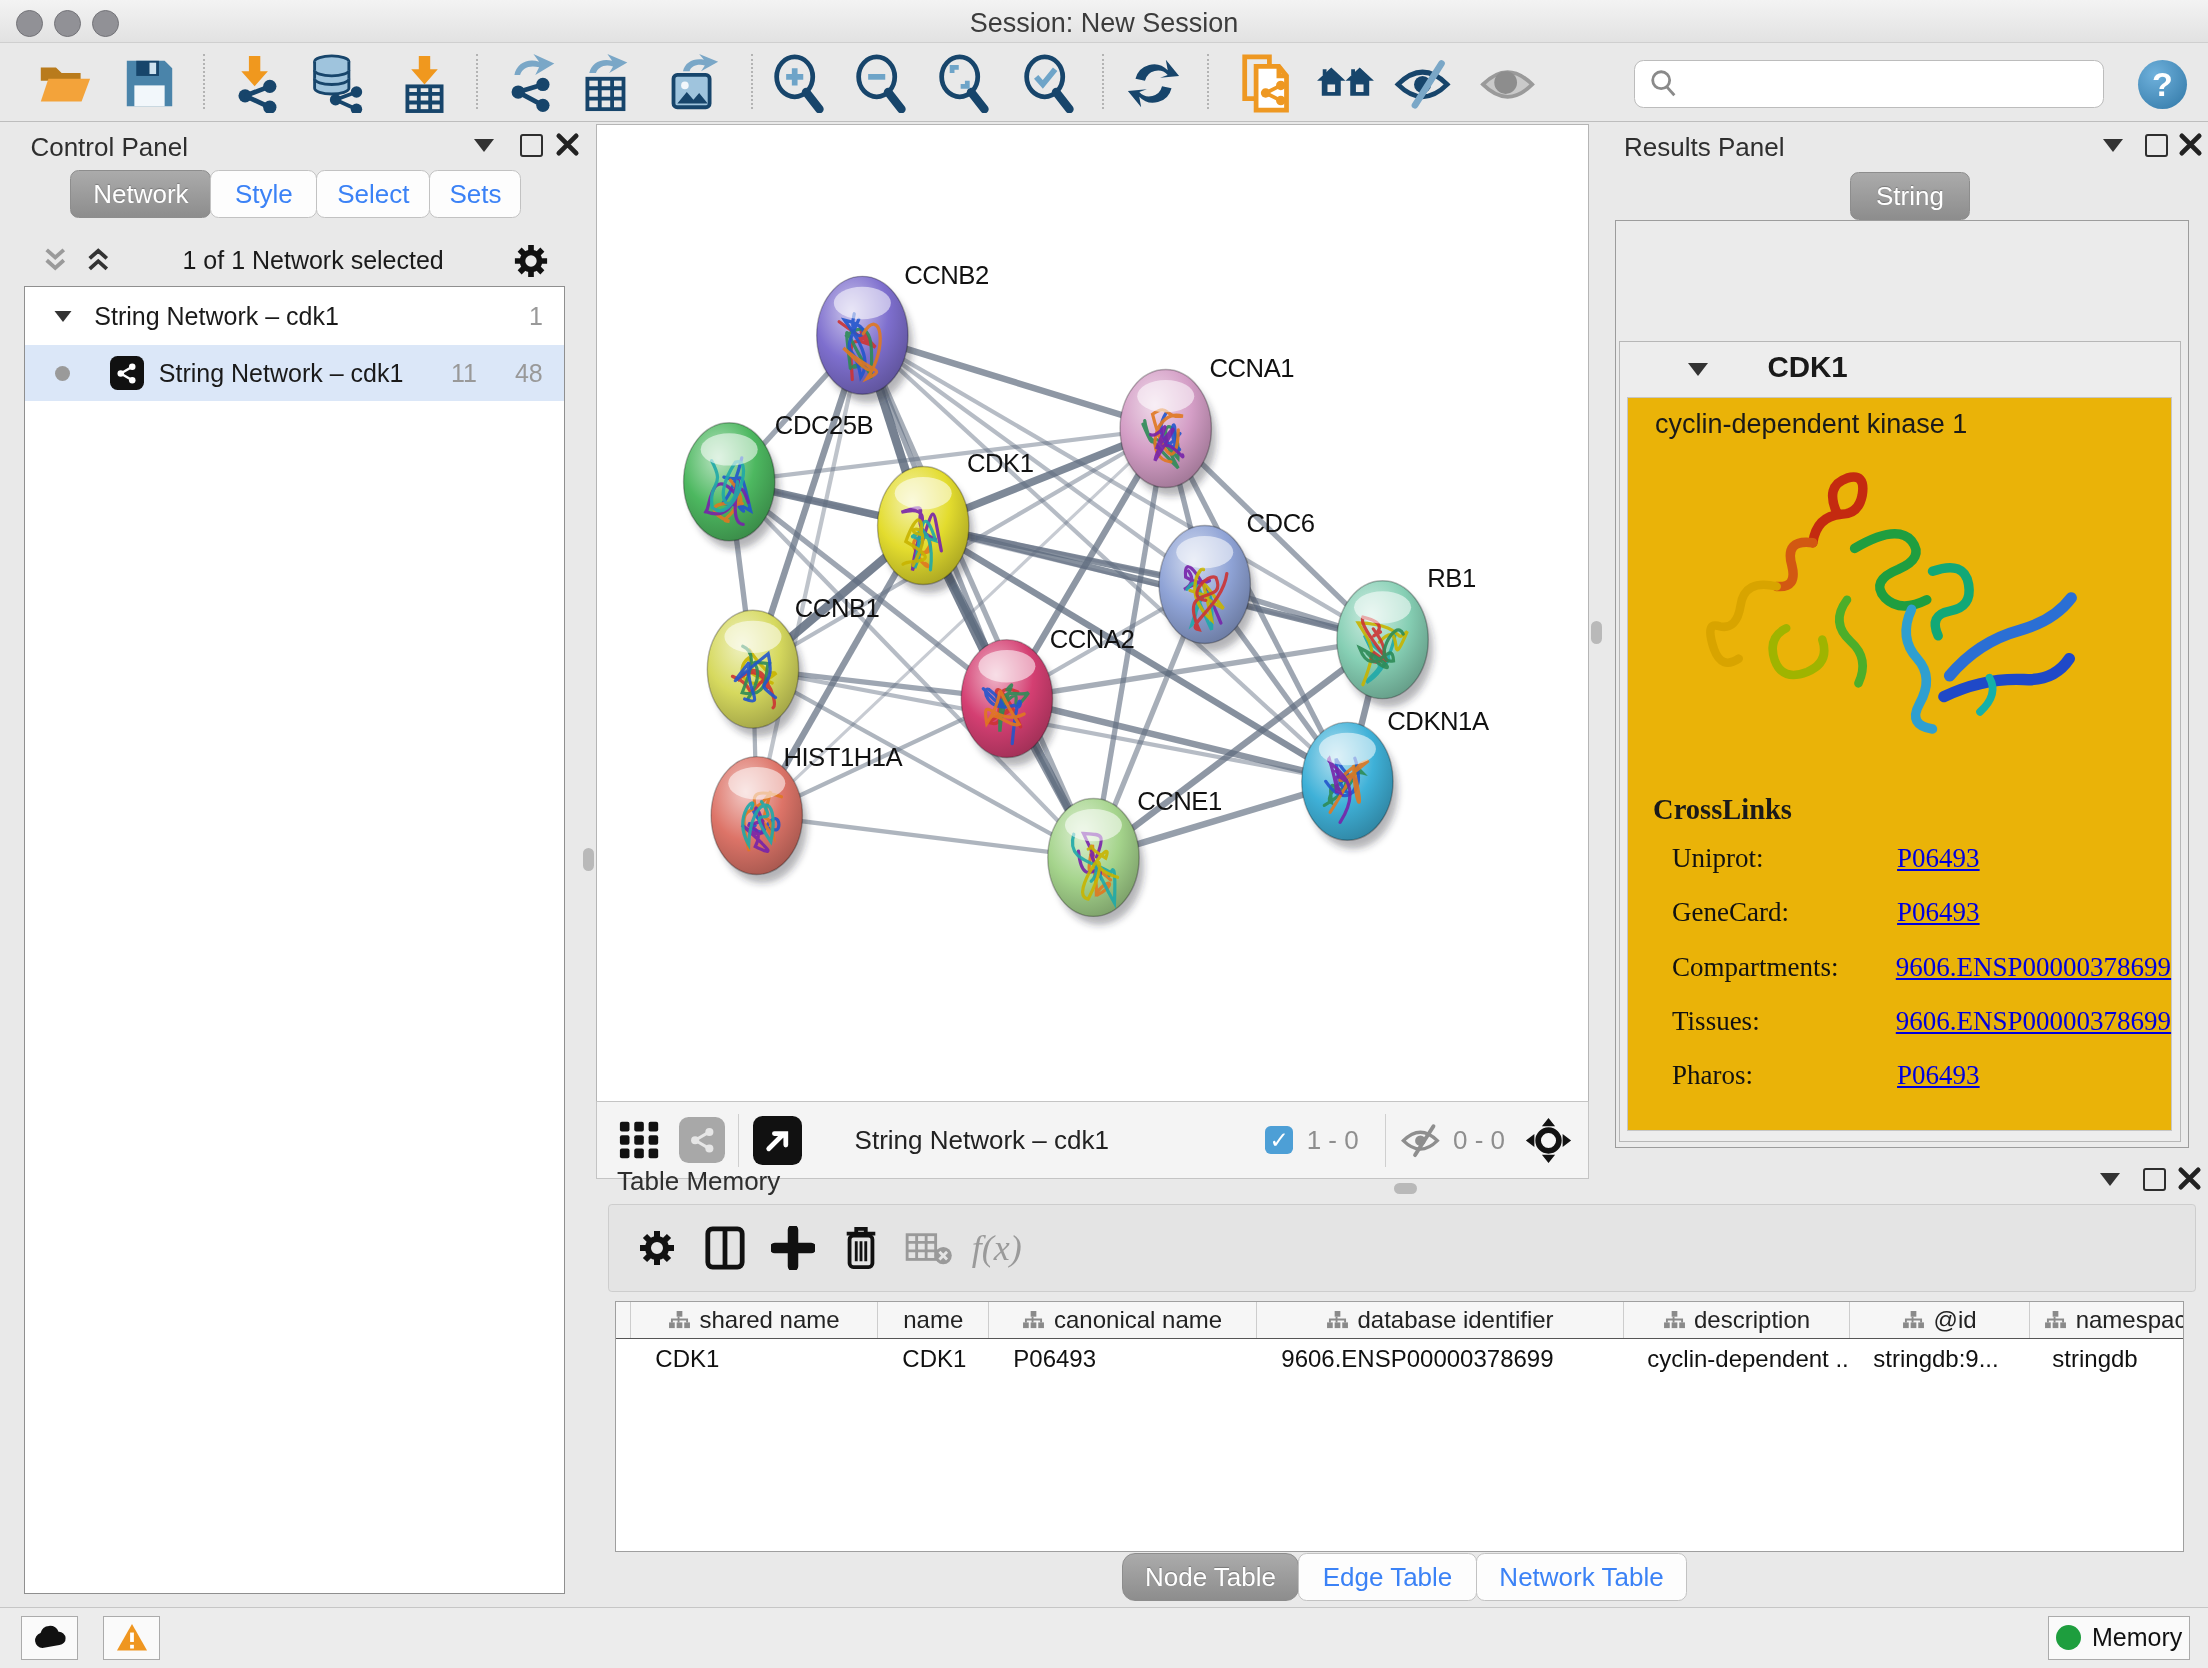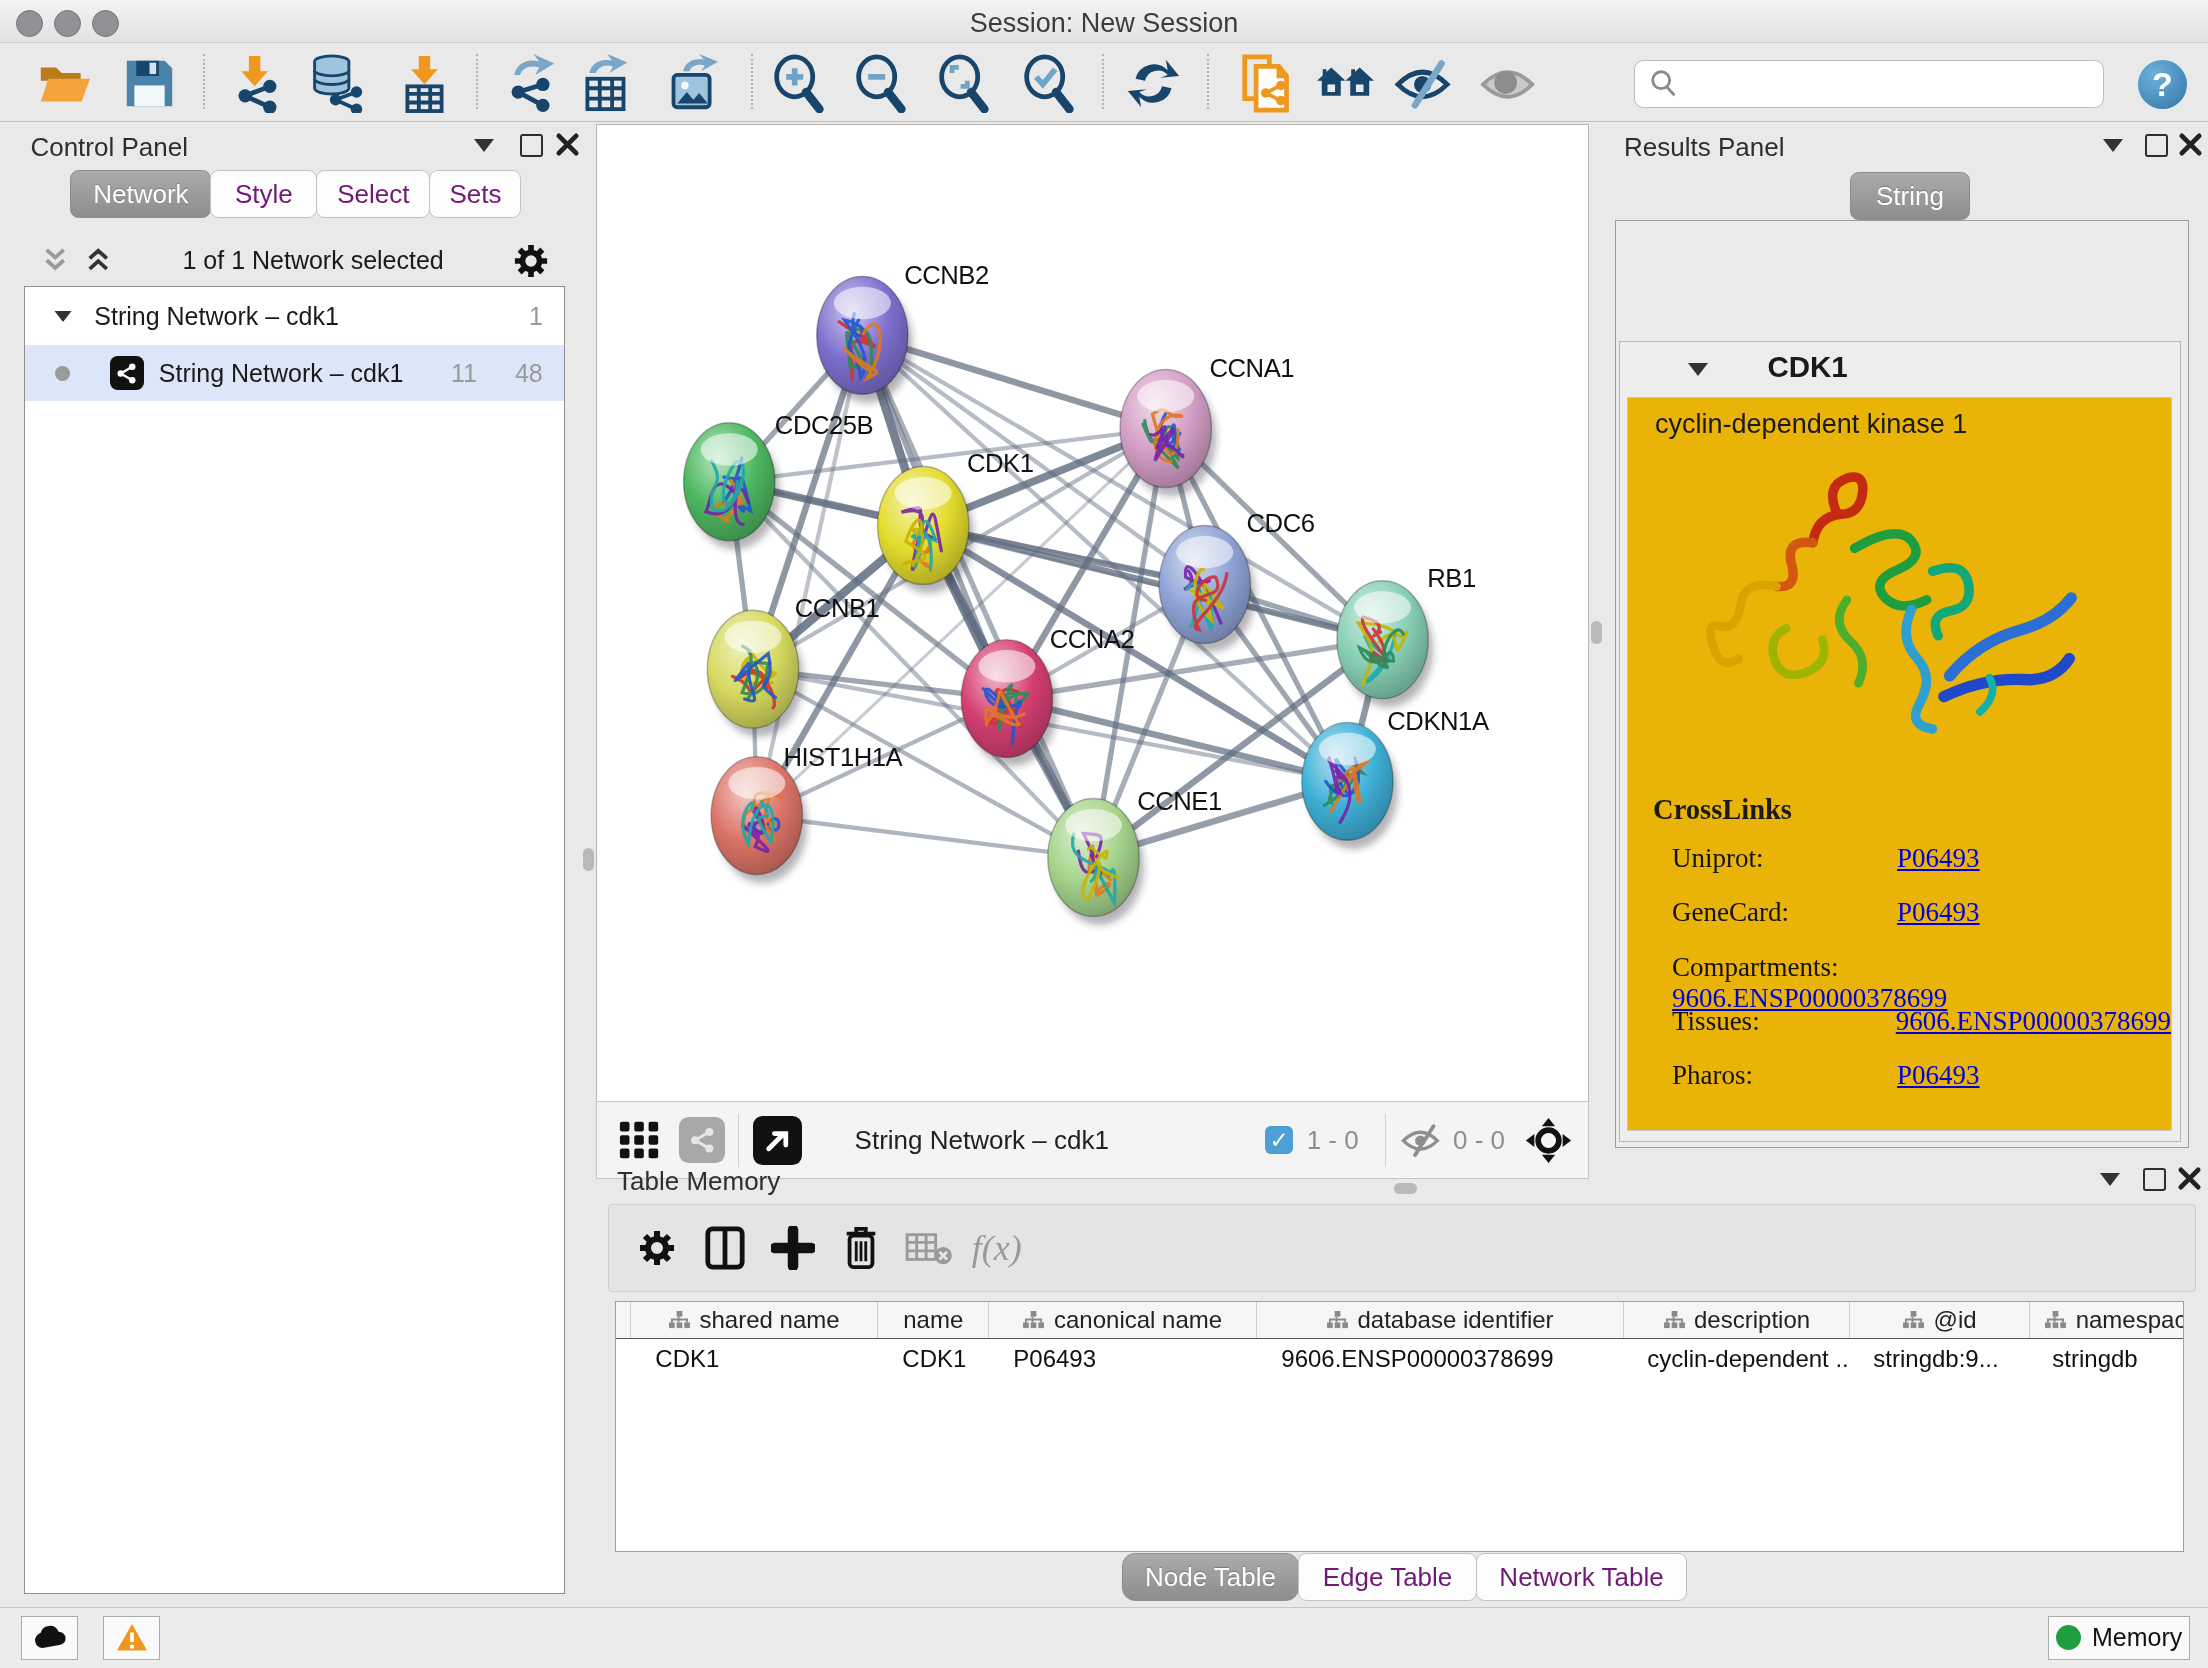--- a/index.html
+++ b/index.html
@@ -21,21 +21,21 @@
              border:1.9px solid #bcbcbc;border-radius:9.5px;display:flex;align-items:center;}
   #searchbox input{border:none;outline:none;font-size:25px;flex:1;background:transparent;height:38px;}
   #help-btn{position:absolute;left:2138px;top:17px;width:49px;height:49px;border-radius:50%;
             background:radial-gradient(circle at 35% 30%,#6fb1dc,#2f76a5);color:#fff;font-size:34px;
             font-weight:bold;display:flex;align-items:center;justify-content:center;}
   
   .panel-title{font-size:26px;color:#2e2e2e;}
   .caret{width:0;height:0;border-left:10.5px solid transparent;border-right:10.5px solid transparent;
          border-top:13.3px solid #333;display:inline-block;}
   .float-ico{width:19px;height:19px;border:2.9px solid #2e2e2e;border-radius:2.9px;display:inline-block;}
-  .tab{height:46px;border:1px solid #c2c2c2;background:#fdfdfd;color:#701a75;font-size:26px;
+  .tab{height:46px;border:1px solid #c2c2c2;background:#fdfdfd;color:#3b82f6;font-size:26px;
        display:inline-flex;align-items:center;justify-content:center;border-radius:8.6px;margin-right:-1px;}
   .tab.sel{background:linear-gradient(#ababab,#8d8d8d);color:#fff;border-color:#8d8d8d;
            text-shadow:0 -1px 1px rgba(0,0,0,.25);}
   
   #control-panel{left:11.4px;top:124px;width:556px;height:1469px;}
   #cp-tree{position:absolute;left:12.4px;top:162px;width:539px;height:1306px;background:#fff;
            border:1.9px solid #8f8f8f;}
   .tree-row{position:absolute;left:0;width:100%;height:56px;display:flex;align-items:center;font-size:25px;}
   .tree-num{color:#999;font-size:25px;}
   .share-badge{width:34px;height:34px;background:#111;border-radius:7.6px;display:flex;
@@ -612,21 +612,21 @@
         <div class="serif" style="position:absolute;left:25px;top:396px;font-size:28.5px;font-weight:bold">CrossLinks</div>
         <div id="xl-rows">
             <div class="xl-row serif" style="top: 445px;">
               <div class="xl-label">Uniprot:</div>
               <a class="xl-link" style="margin-left: 44px;">P06493</a>
             </div>
             <div class="xl-row serif" style="top: 499px;">
               <div class="xl-label">GeneCard:</div>
               <a class="xl-link" style="margin-left: 44px;">P06493</a>
             </div>
-            <div class="xl-row serif" style="top: 554px; flex-direction: column;">
+            <div class="xl-row serif" style="top: 554px;">
               <div class="xl-label">Compartments:</div>
               <a class="xl-link" style="margin-left: 44px;">9606.ENSP00000378699</a>
             </div>
             <div class="xl-row serif" style="top: 608px;">
               <div class="xl-label">Tissues:</div>
               <a class="xl-link" style="margin-left: 44px;">9606.ENSP00000378699</a>
             </div>
             <div class="xl-row serif" style="top: 662px;">
               <div class="xl-label">Pharos:</div>
               <a class="xl-link" style="margin-left: 44px;">P06493</a>

